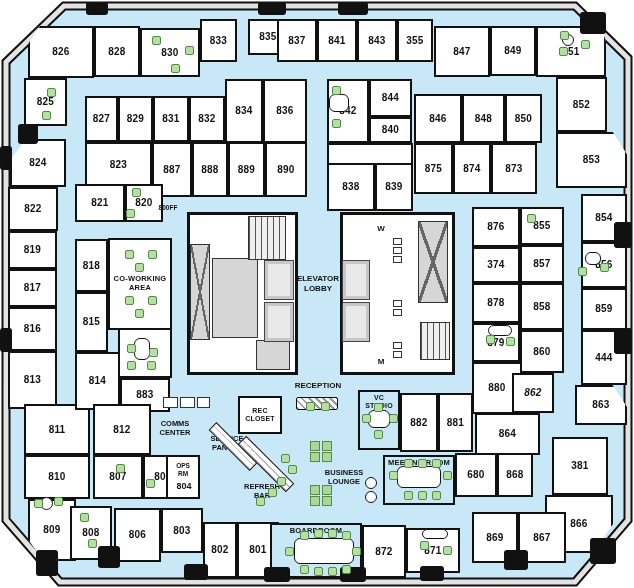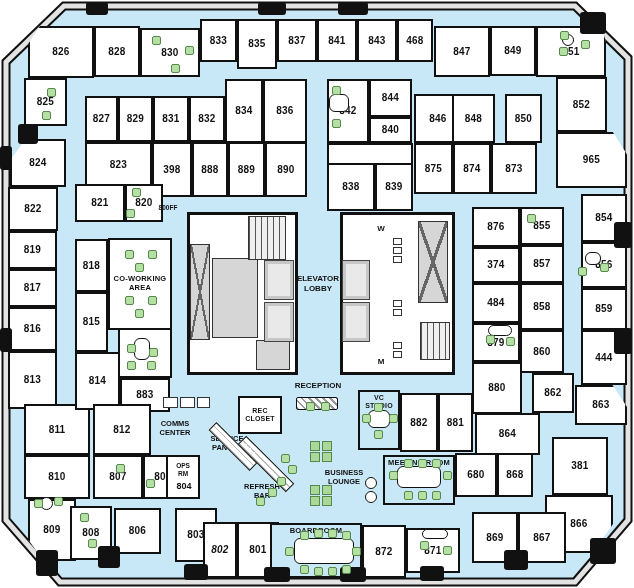--- a/index.html
+++ b/index.html
@@ -53,30 +53,30 @@
       <div class="cell" style="left: 264px; top: 260px; width: 30px; height: 40px;"></div>
       <div class="cell" style="left: 264px; top: 302px; width: 30px; height: 40px;"></div>
       <div class="cell" style="left: 342px; top: 260px; width: 28px; height: 40px;"></div>
       <div class="cell" style="left: 342px; top: 302px; width: 28px; height: 40px;"></div>
       <div class="stair" style="left: 248px; top: 216px; width: 38px; height: 44px;"></div>
       <div class="stair" style="left: 420px; top: 322px; width: 30px; height: 38px;"></div>
       <div class="room" style="left: 28px; top: 26px; width: 66px; height: 52px; clip-path: polygon(0px 35%, 18% 0px, 100% 0px, 100% 100%, 0px 100%);">826</div>
       <div class="room" style="left: 94px; top: 26px; width: 46px; height: 51px;">828</div>
       <div class="room" style="left: 140px; top: 28px; width: 60px; height: 49px;">830</div>
       <div class="room" style="left: 200px; top: 19px; width: 37px; height: 43px;">833</div>
-      <div class="room" style="left: 237px; top: 19px; width: 40px; height: 50px;">835</div>
+      <div class="room" style="left: 248px; top: 19px; width: 40px; height: 36px;">835</div>
       <div class="room" style="left: 277px; top: 19px; width: 40px; height: 43px;">837</div>
       <div class="room" style="left: 317px; top: 19px; width: 40px; height: 43px;">841</div>
       <div class="room" style="left: 357px; top: 19px; width: 40px; height: 43px;">843</div>
-      <div class="room" style="left: 397px; top: 19px; width: 36px; height: 43px;">468</div>
+      <div class="room" style="left: 397px; top: 19px; width: 36px; height: 43px;">355</div>
       <div class="room" style="left: 434px; top: 26px; width: 56px; height: 51px;">847</div>
       <div class="room" style="left: 490px; top: 26px; width: 46px; height: 50px;">849</div>
       <div class="room" style="left: 536px; top: 26px; width: 70px; height: 51px; clip-path: polygon(0px 0px, 92% 0px, 100% 30%, 100% 100%, 0px 100%);">851</div>
       <div class="room" style="left: 556px; top: 77px; width: 51px; height: 55px;">852</div>
-      <div class="room" style="left: 556px; top: 132px; width: 71px; height: 56px; clip-path: polygon(0px 0px, 80% 0px, 100% 40%, 100% 100%, 0px 100%);">965</div>
+      <div class="room" style="left: 556px; top: 132px; width: 71px; height: 56px; clip-path: polygon(0px 0px, 80% 0px, 100% 40%, 100% 100%, 0px 100%);">853</div>
       <div class="room" style="left: 581px; top: 194px; width: 46px; height: 48px;">854</div>
       <div class="room" style="left: 581px; top: 242px; width: 46px; height: 46px;">856</div>
       <div class="room" style="left: 581px; top: 288px; width: 46px; height: 42px;">859</div>
       <div class="room" style="left: 581px; top: 330px; width: 46px; height: 55px;">444</div>
       <div class="room" style="left: 575px; top: 385px; width: 52px; height: 40px; clip-path: polygon(0px 0px, 72% 0px, 100% 55%, 100% 100%, 0px 100%);">863</div>
       <div class="room" style="left: 552px; top: 437px; width: 56px; height: 58px;">381</div>
       <div class="room" style="left: 545px; top: 495px; width: 68px; height: 58px; clip-path: polygon(0px 0px, 100% 0px, 100% 50%, 70% 100%, 0px 100%);">866</div>
       <div class="room" style="left: 24px; top: 78px; width: 43px; height: 48px;">825</div>
       <div class="room" style="left: 10px; top: 139px; width: 56px; height: 48px; clip-path: polygon(0px 45%, 28% 0px, 100% 0px, 100% 100%, 0px 100%);">824</div>
       <div class="room" style="left: 8px; top: 187px; width: 50px; height: 44px;">822</div>
@@ -87,64 +87,64 @@
       <div class="room" style="left: 24px; top: 404px; width: 66px; height: 51px;">811</div>
       <div class="room" style="left: 24px; top: 455px; width: 66px; height: 44px;">810</div>
       <div class="room" style="left: 28px; top: 499px; width: 48px; height: 62px; clip-path: polygon(0px 0px, 100% 0px, 100% 100%, 32% 100%, 0px 65%);">809</div>
       <div class="room" style="left: 85px; top: 96px; width: 33px; height: 46px;">827</div>
       <div class="room" style="left: 118px; top: 96px; width: 35px; height: 46px;">829</div>
       <div class="room" style="left: 153px; top: 96px; width: 36px; height: 46px;">831</div>
       <div class="room" style="left: 189px; top: 96px; width: 36px; height: 46px;">832</div>
       <div class="room" style="left: 225px; top: 79px; width: 38px; height: 64px;">834</div>
       <div class="room" style="left: 263px; top: 79px; width: 44px; height: 64px;">836</div>
       <div class="room" style="left: 85px; top: 142px; width: 67px; height: 45px;">823</div>
-      <div class="room" style="left: 152px; top: 142px; width: 40px; height: 55px;">398</div>
+      <div class="room" style="left: 152px; top: 142px; width: 40px; height: 55px;">887</div>
       <div class="room" style="left: 192px; top: 142px; width: 36px; height: 55px;">888</div>
       <div class="room" style="left: 228px; top: 142px; width: 37px; height: 55px;">889</div>
       <div class="room" style="left: 265px; top: 142px; width: 42px; height: 55px;">890</div>
       <div class="room" style="left: 75px; top: 184px; width: 50px; height: 38px;">821</div>
       <div class="room" style="left: 125px; top: 184px; width: 38px; height: 38px;">820</div>
       <div class="room" style="left: 75px; top: 239px; width: 33px; height: 53px;">818</div>
       <div class="room" style="left: 75px; top: 292px; width: 33px; height: 60px;">815</div>
       <div class="room" style="left: 75px; top: 352px; width: 45px; height: 58px;">814</div>
       <div class="room" style="left: 108px; top: 238px; width: 64px; height: 92px; font-size: 7.5px;">CO-WORKING
 AREA</div>
       <div class="room" style="left: 118px; top: 328px; width: 54px; height: 50px;">884</div>
       <div class="room" style="left: 120px; top: 378px; width: 50px; height: 34px;">883</div>
       <div class="room" style="left: 93px; top: 404px; width: 58px; height: 51px;">812</div>
       <div class="room" style="left: 93px; top: 455px; width: 50px; height: 44px;">807</div>
       <div class="room" style="left: 143px; top: 455px; width: 40px; height: 44px;">805</div>
       <div class="room" style="left: 166px; top: 455px; width: 34px; height: 44px;"></div>
       <div class="room" style="left: 70px; top: 506px; width: 42px; height: 54px;">808</div>
-      <div class="room" style="left: 114px; top: 508px; width: 47px; height: 46px;">806</div>
-      <div class="room" style="left: 175px; top: 508px; width: 42px; height: 54px;">803</div>
-      <div class="room" style="left: 203px; top: 522px; width: 34px; height: 56px; font-style: italic;">802</div>
+      <div class="room" style="left: 114px; top: 508px; width: 47px; height: 54px;">806</div>
+      <div class="room" style="left: 161px; top: 508px; width: 42px; height: 45px;">803</div>
+      <div class="room" style="left: 203px; top: 522px; width: 34px; height: 56px;">802</div>
       <div class="room" style="left: 237px; top: 522px; width: 42px; height: 56px;">801</div>
       <div class="room" style="left: 327px; top: 143px; width: 86px; height: 22px;"></div>
       <div class="room" style="left: 327px; top: 79px; width: 42px; height: 64px;">842</div>
       <div class="room" style="left: 369px; top: 79px; width: 43px; height: 38px;">844</div>
       <div class="room" style="left: 369px; top: 117px; width: 43px; height: 26px;">840</div>
       <div class="room" style="left: 414px; top: 94px; width: 48px; height: 49px;">846</div>
-      <div class="room" style="left: 452px; top: 94px; width: 43px; height: 49px;">848</div>
+      <div class="room" style="left: 462px; top: 94px; width: 43px; height: 49px;">848</div>
       <div class="room" style="left: 505px; top: 94px; width: 37px; height: 49px;">850</div>
       <div class="room" style="left: 327px; top: 163px; width: 48px; height: 48px;">838</div>
       <div class="room" style="left: 375px; top: 163px; width: 38px; height: 48px;">839</div>
       <div class="room" style="left: 414px; top: 143px; width: 39px; height: 51px;">875</div>
       <div class="room" style="left: 453px; top: 143px; width: 38px; height: 51px;">874</div>
       <div class="room" style="left: 491px; top: 143px; width: 46px; height: 51px;">873</div>
       <div class="room" style="left: 472px; top: 207px; width: 48px; height: 40px;">876</div>
       <div class="room" style="left: 520px; top: 207px; width: 44px; height: 38px;">855</div>
       <div class="room" style="left: 472px; top: 247px; width: 48px; height: 36px;">374</div>
       <div class="room" style="left: 520px; top: 245px; width: 44px; height: 38px;">857</div>
-      <div class="room" style="left: 472px; top: 283px; width: 48px; height: 40px;">484</div>
+      <div class="room" style="left: 472px; top: 283px; width: 48px; height: 40px;">878</div>
       <div class="room" style="left: 520px; top: 283px; width: 44px; height: 47px;">858</div>
       <div class="room" style="left: 472px; top: 323px; width: 48px; height: 39px;">879</div>
       <div class="room" style="left: 520px; top: 330px; width: 44px; height: 43px;">860</div>
       <div class="room" style="left: 472px; top: 362px; width: 50px; height: 52px;">880</div>
-      <div class="room" style="left: 532px; top: 373px; width: 42px; height: 40px;">862</div>
+      <div class="room" style="left: 512px; top: 373px; width: 42px; height: 40px; font-style: italic;">862</div>
       <div class="room" style="left: 238px; top: 396px; width: 44px; height: 38px; font-size: 7px;">REC
 CLOSET</div>
       <div class="room amenity" style="left: 358px; top: 390px; width: 42px; height: 60px; font-size: 7px;">VC
 STUDIO</div>
       <div class="room" style="left: 400px; top: 393px; width: 38px; height: 59px;">882</div>
       <div class="room" style="left: 438px; top: 393px; width: 35px; height: 59px;">881</div>
       <div class="room" style="left: 475px; top: 413px; width: 65px; height: 42px;">864</div>
       <div class="room amenity" style="left: 383px; top: 455px; width: 72px; height: 50px; font-size: 7.5px;">MEETING ROOM</div>
       <div class="room" style="left: 455px; top: 453px; width: 42px; height: 44px;">680</div>
       <div class="room" style="left: 497px; top: 453px; width: 36px; height: 44px;">868</div>

